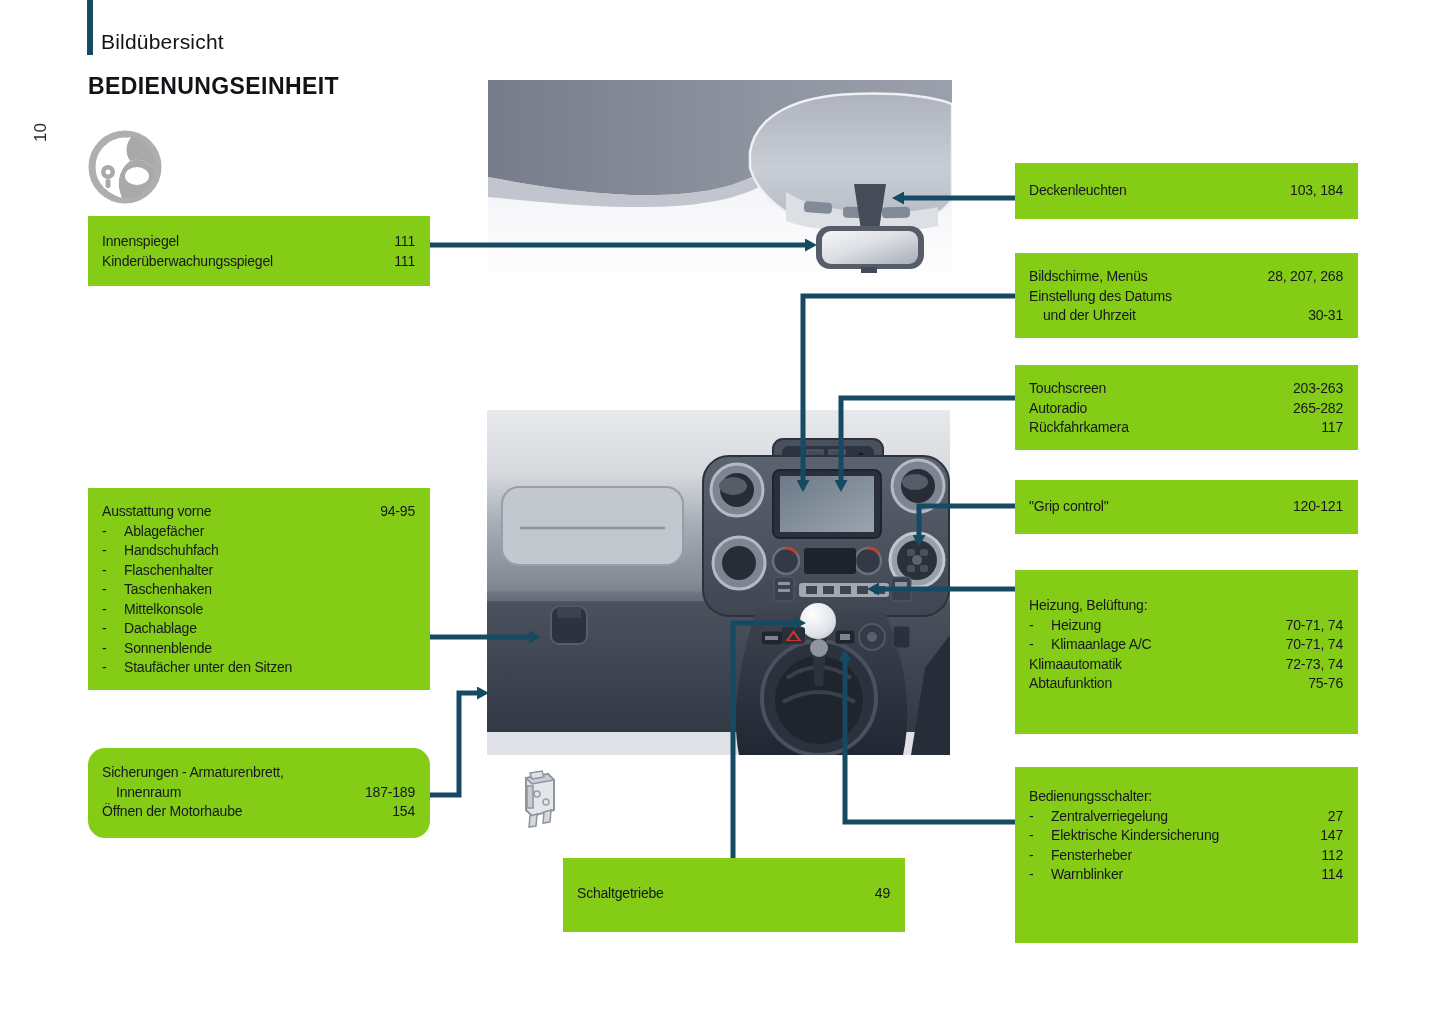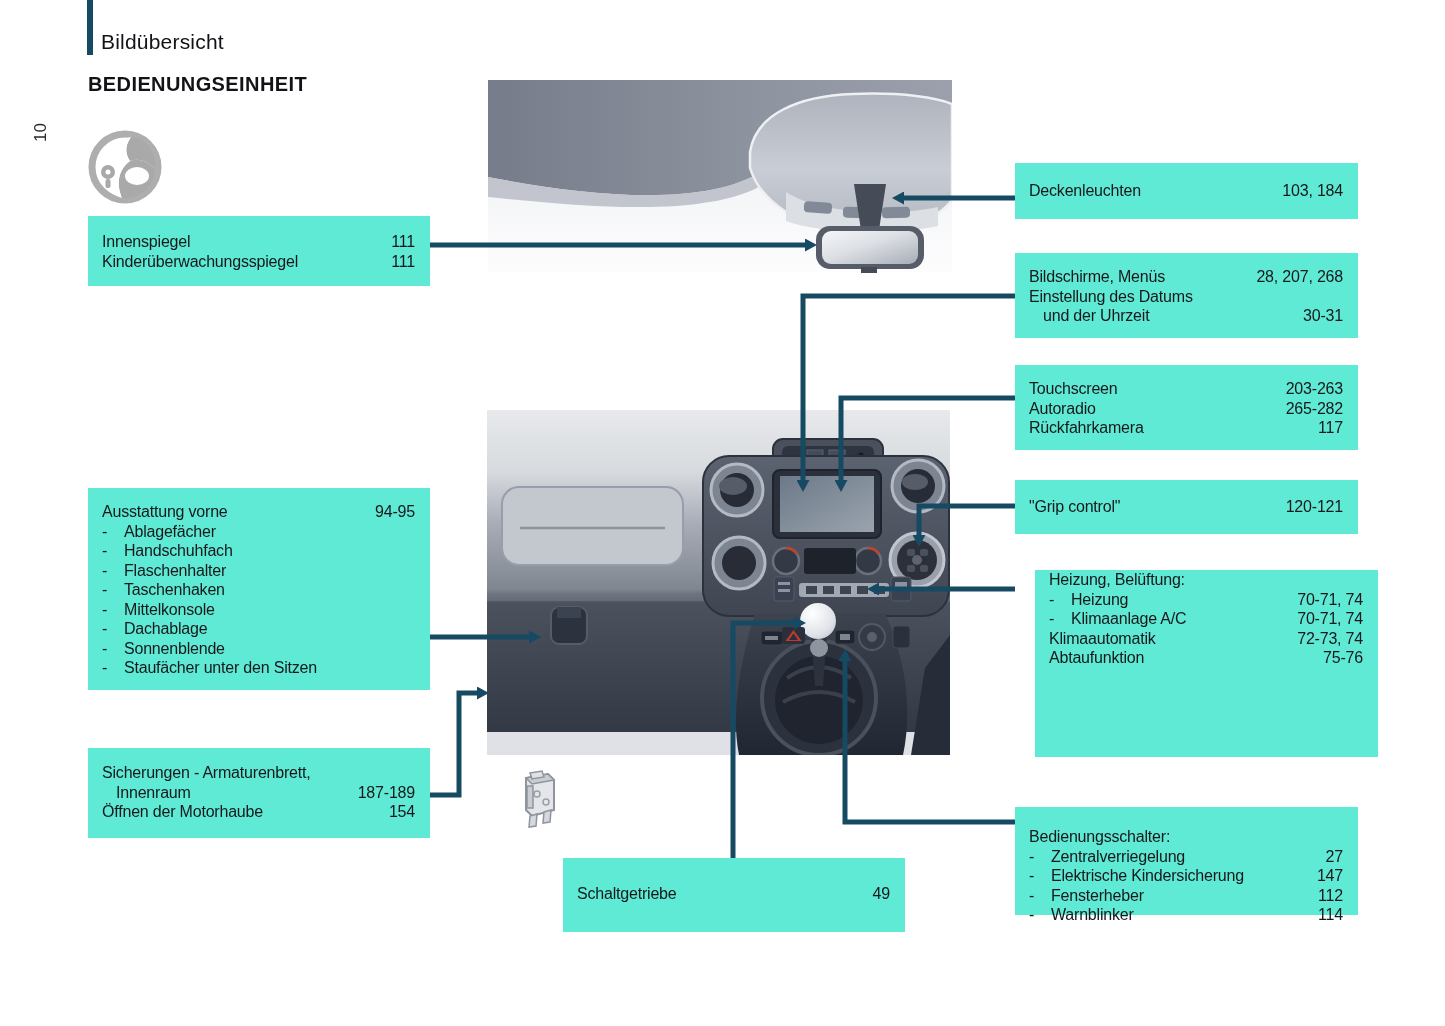--- a/index.html
+++ b/index.html
@@ -1,24 +1,24 @@
 <!DOCTYPE html>
 <html><head>
 <meta charset="utf-8">
 <style>
   html,body{margin:0;padding:0;background:#ffffff;}
   body{width:1445px;height:1026px;position:relative;font-family:"Liberation Sans",sans-serif;overflow:hidden;}
   .abs{position:absolute;}
   
   #section-bar{position:absolute;left:87px;top:0;width:6px;height:55px;background:#164a63;}
   #section-title{position:absolute;left:101px;top:30px;font-size:21px;font-weight:normal;color:#121317;letter-spacing:.2px;}
-  #page-heading{position:absolute;left:88px;top:73px;font-size:20px;font-weight:bold;color:#121317;letter-spacing:.4px;}
+  #page-heading{position:absolute;left:88px;top:73px;font-size:23px;font-weight:bold;color:#121317;letter-spacing:.4px;}
   #page-number{position:absolute;left:33px;top:110px;width:30px;height:34px;font-size:17px;color:#26272b;transform:rotate(-90deg);transform-origin:center;}
   
-  .box{position:absolute;background:#5eead4;color:#17181c;font-size:16px;line-height:19.5px;
+  .box{position:absolute;background:#84cc16;color:#17181c;font-size:14px;line-height:19.5px;
        padding:0 15px 0 14px;box-sizing:border-box;letter-spacing:-0.2px;}
   .row{display:flex;white-space:nowrap;}
   .row .bullet{flex:none;width:22px;}
   .row .t{flex:0 1 auto;}
   .row.indent .t{padding-left:14px;}
   .row .n{margin-left:auto;padding-left:8px;}
   
   #arrows{position:absolute;left:0;top:0;width:1445px;height:1026px;pointer-events:none;}
   
   .photo{position:absolute;}
@@ -265,21 +265,21 @@
     <div class="row">
       <span class="bullet">-</span>
       <span class="t">Sonnenblende</span>
     </div>
     <div class="row">
       <span class="bullet">-</span>
       <span class="t">Staufächer unter den Sitzen</span>
     </div>
   </div>
 
-<div class="box" style="left:88px;top:748px;width:342px;height:90px;padding-top:15px;">
+<div class="box" style="left:88px;top:748px;width:342px;height:90px;padding-top:15px;border-radius:17px;">
     <div class="row">
       <span class="t">Sicherungen - Armaturenbrett,</span>
     </div>
     <div class="row indent">
       <span class="t">Innenraum</span>
       <span class="n">187-189</span>
     </div>
     <div class="row">
       <span class="t">Öffnen der Motorhaube</span>
       <span class="n">154</span>
@@ -322,21 +322,21 @@
     </div>
   </div>
 
 <div class="box" style="left:1015px;top:480px;width:343px;height:54px;padding-top:17px;">
     <div class="row">
       <span class="t">"Grip control"</span>
       <span class="n">120-121</span>
     </div>
   </div>
 
-<div class="box" style="left:1015px;top:570px;width:343px;height:187px;margin-left:20px;">
+<div class="box" style="left:1015px;top:570px;width:343px;height:164px;padding-top:26px;">
     <div class="row">
       <span class="t">Heizung, Belüftung:</span>
     </div>
     <div class="row">
       <span class="bullet">-</span>
       <span class="t">Heizung</span>
       <span class="n">70-71, 74</span>
     </div>
     <div class="row">
       <span class="bullet">-</span>
@@ -346,21 +346,21 @@
     <div class="row">
       <span class="t">Klimaautomatik</span>
       <span class="n">72-73, 74</span>
     </div>
     <div class="row">
       <span class="t">Abtaufunktion</span>
       <span class="n">75-76</span>
     </div>
   </div>
 
-<div class="box" style="left:1015px;top:767px;width:343px;height:108px;padding-top:20px;margin-top:40px;">
+<div class="box" style="left:1015px;top:767px;width:343px;height:176px;padding-top:20px;">
     <div class="row">
       <span class="t">Bedienungsschalter:</span>
     </div>
     <div class="row">
       <span class="bullet">-</span>
       <span class="t">Zentralverriegelung</span>
       <span class="n">27</span>
     </div>
     <div class="row">
       <span class="bullet">-</span>

